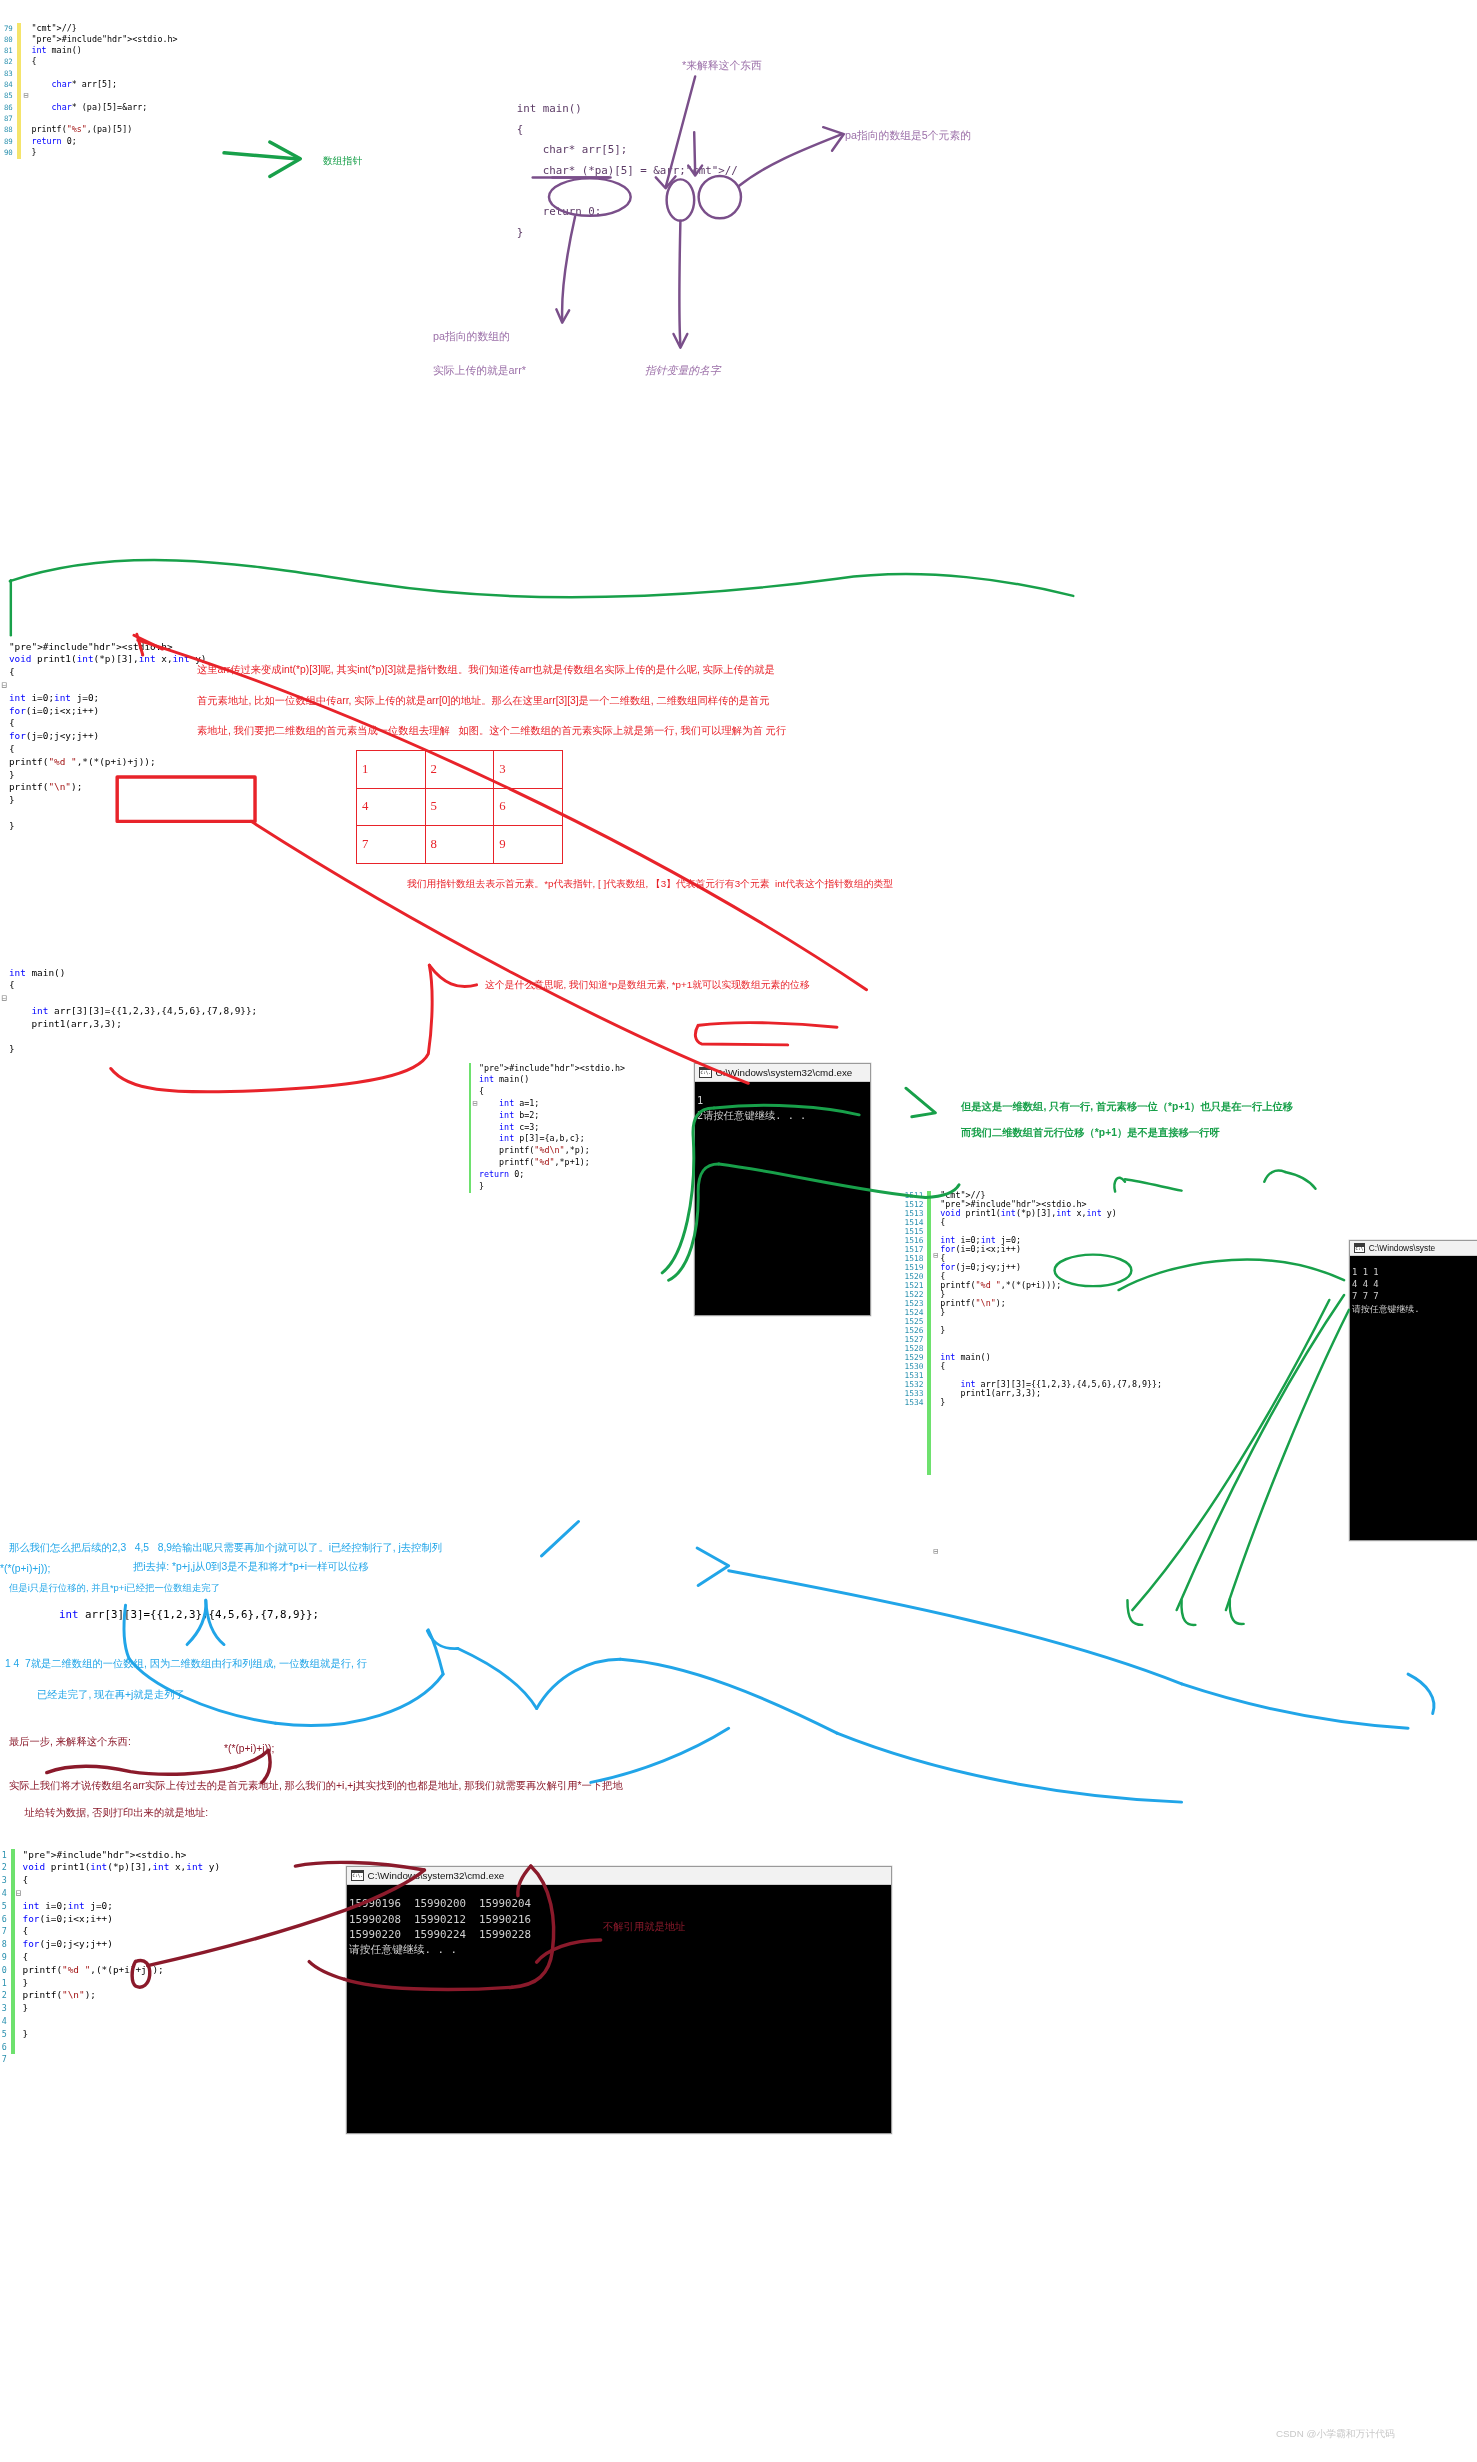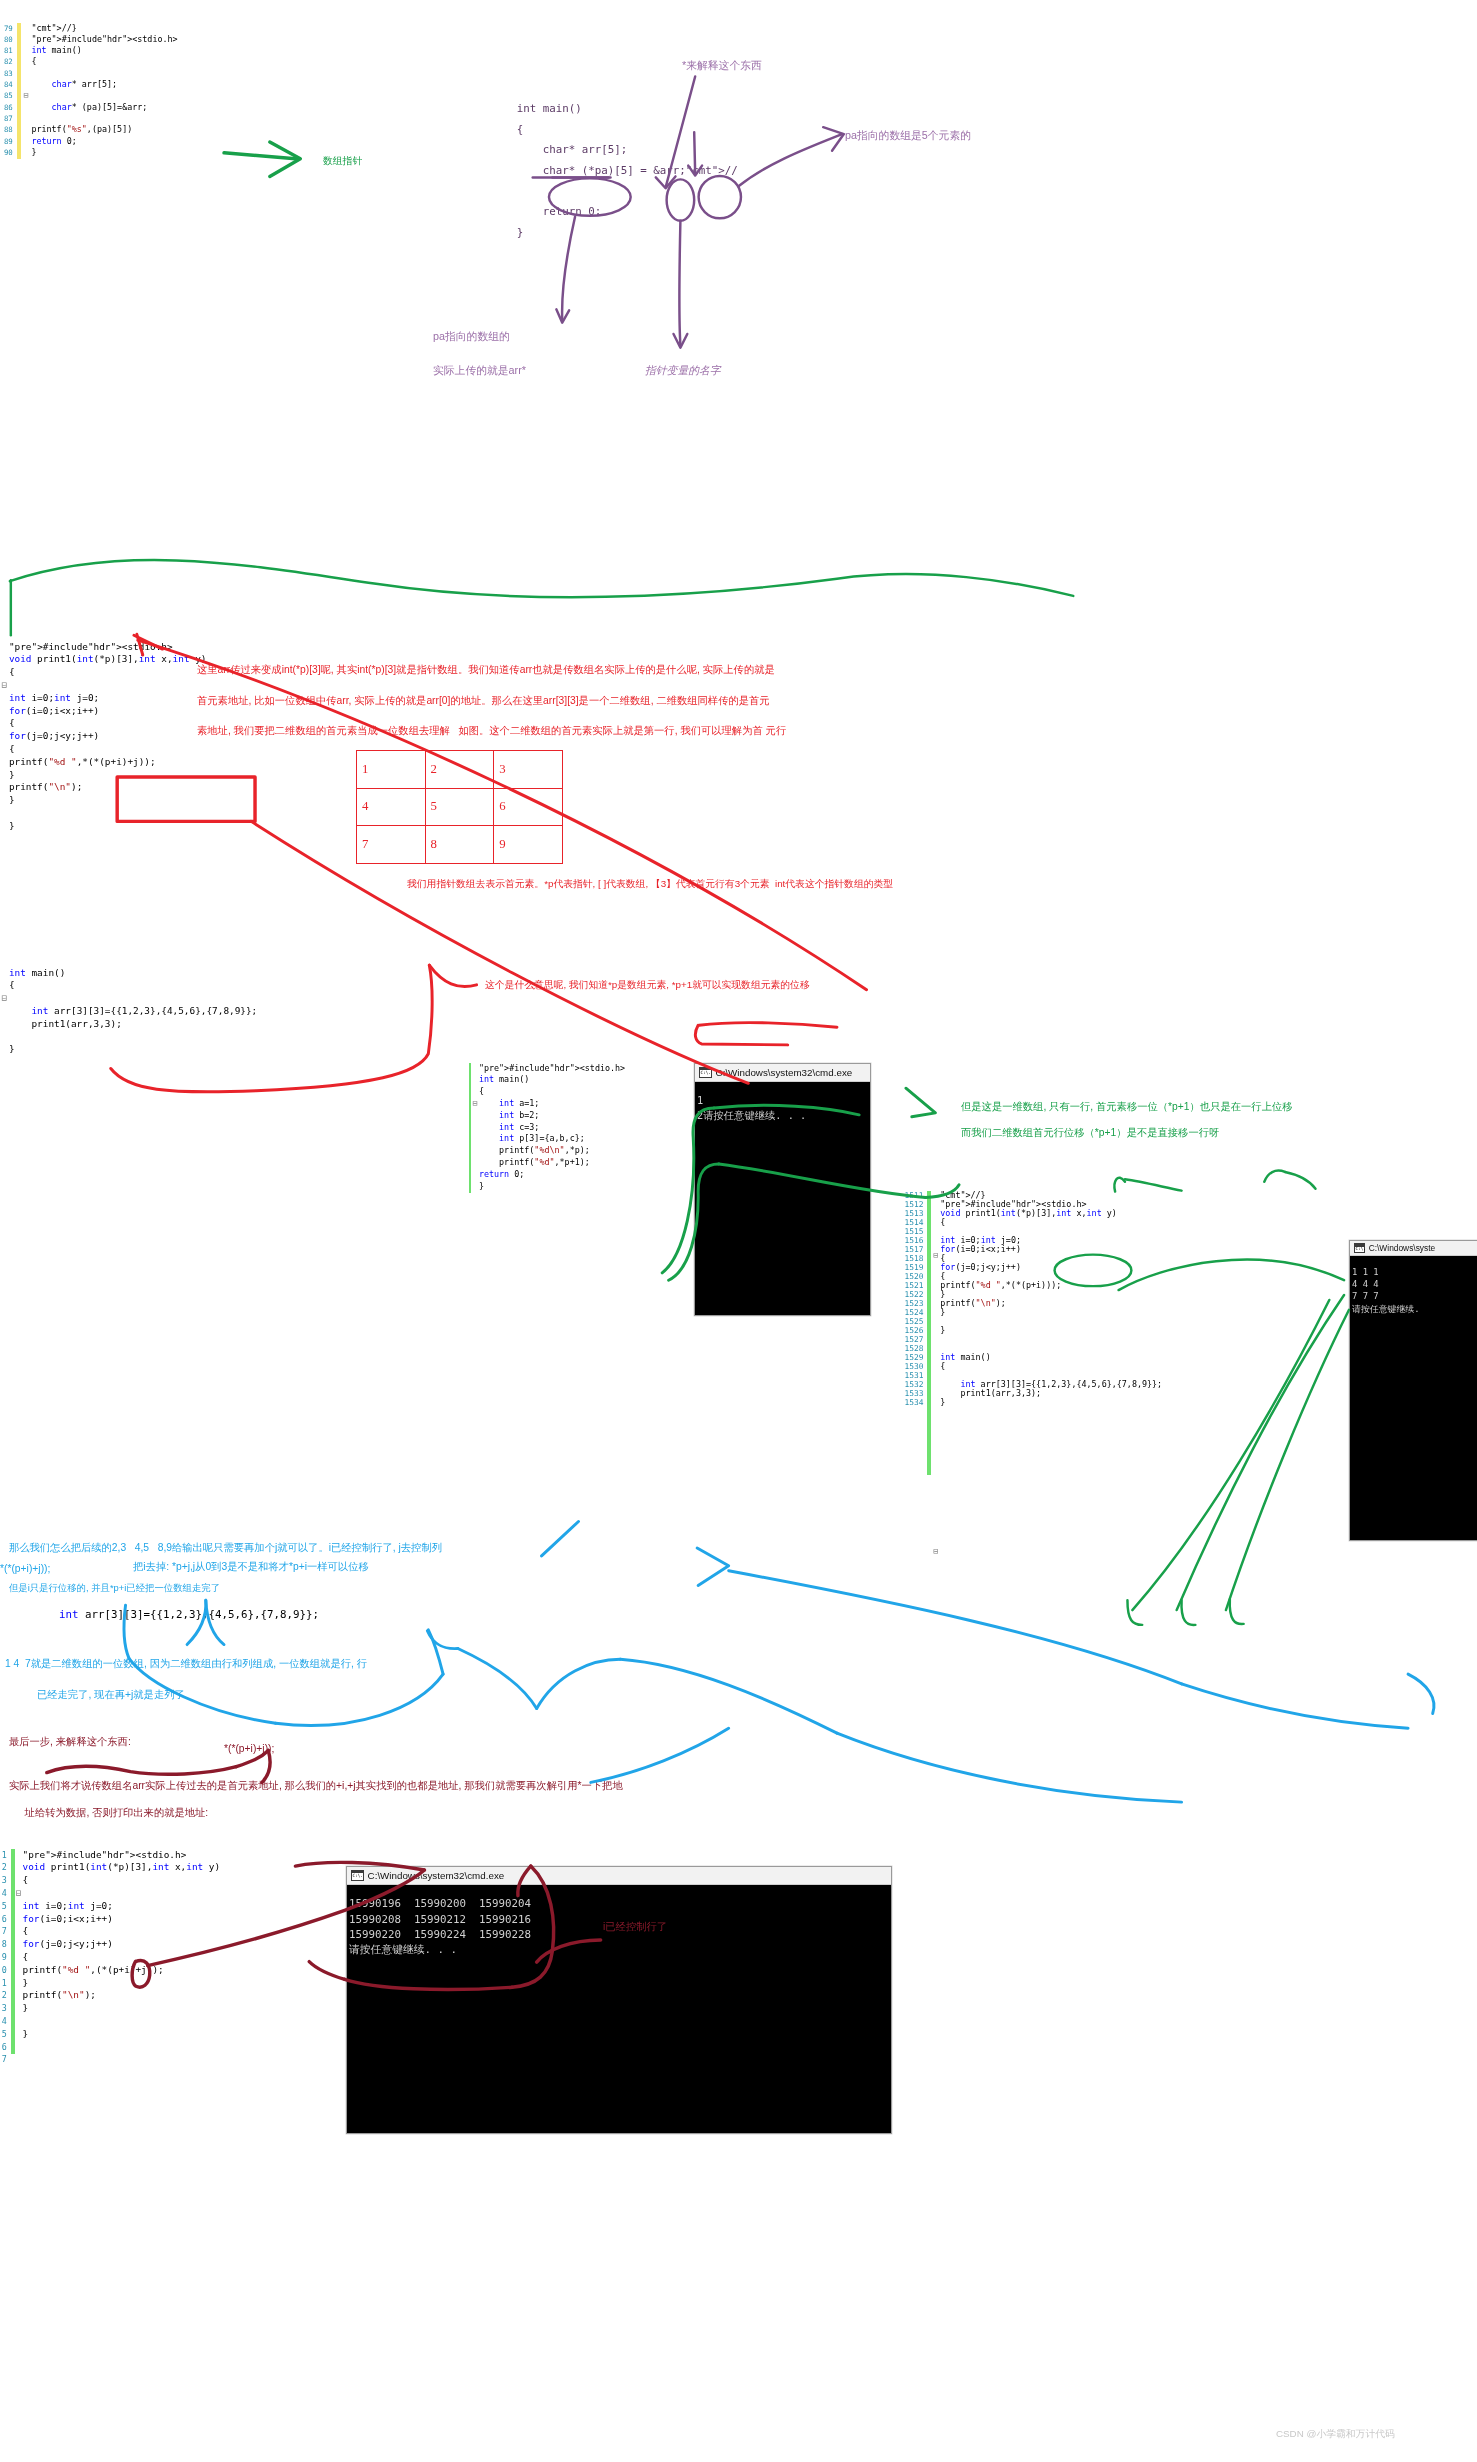--- a/index.html
+++ b/index.html
@@ -182,21 +182,21 @@
 
 <div class="cmd" style="left:694px;top:1063px;width:175px;height:251px;">
   <div class="cmd-title">
     <span class="cmd-ico"></span>
     <span>C:\Windows\system32\cmd.exe</span>
   </div>
   <pre class="cmd-body" style="font-size:10.3px;line-height:14.8px;">1
 2请按任意键继续. . .</pre>
 </div>
 
-<div class="ann ann-green" style="left:961px;top:1094px;font-size:10.3px;line-height:25.6px;">但是这是一维数组, 只有一行, 首元素移一位（*p+1）也只是在一行上位移
+<div class="ann ann-green" style="left:961px;top:1094px;font-size:10.3px;line-height:25.6px;font-weight:bold;">但是这是一维数组, 只有一行, 首元素移一位（*p+1）也只是在一行上位移
 而我们二维数组首元行位移（*p+1）是不是直接移一行呀</div>
 
 <div class="code-block" style="left:896px;top:1173px;font-size:8.4px;line-height:9px;">
   <div style="display:flex;">
     <div class="gutter" style="width:27.6px;font-size:7.9px;">1511
 1512
 1513
 1514
 1515
 1516
@@ -327,21 +327,21 @@
   <div class="cmd-title">
     <span class="cmd-ico"></span>
     <span>C:\Windows\system32\cmd.exe</span>
   </div>
   <pre class="cmd-body" style="font-size:10.8px;line-height:15.3px;">15990196  15990200  15990204
 15990208  15990212  15990216
 15990220  15990224  15990228
 请按任意键继续. . .</pre>
 </div>
 
-<div class="ann ann-dark" style="left:603px;top:1920px;font-size:10.3px;">i已经控制行了</div>
+<div class="ann ann-dark" style="left:603px;top:1920px;font-size:10.3px;">不解引用就是地址</div>
 
 <div class="watermark" style="left:1276px;top:2428px;">CSDN @小学霸和万计代码</div>
 
 <svg class="overlay" viewBox="0 0 3000 5000">
   <g fill="none" stroke-linecap="round" stroke-linejoin="round">
 
     <g stroke="#18a04a" stroke-width="7">
       <path d="M455 310 L600 322"></path>
       <path d="M548 288 L610 322 L548 358"></path>
     </g>

